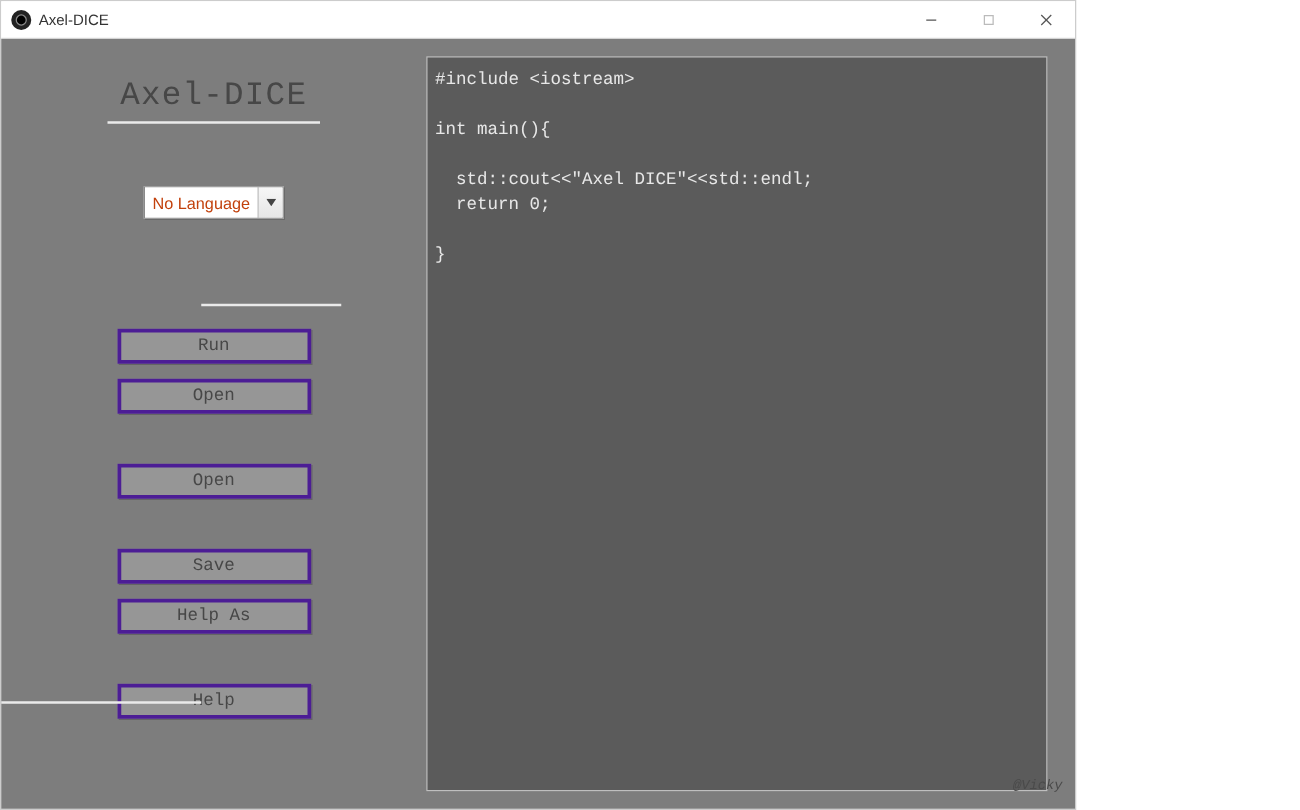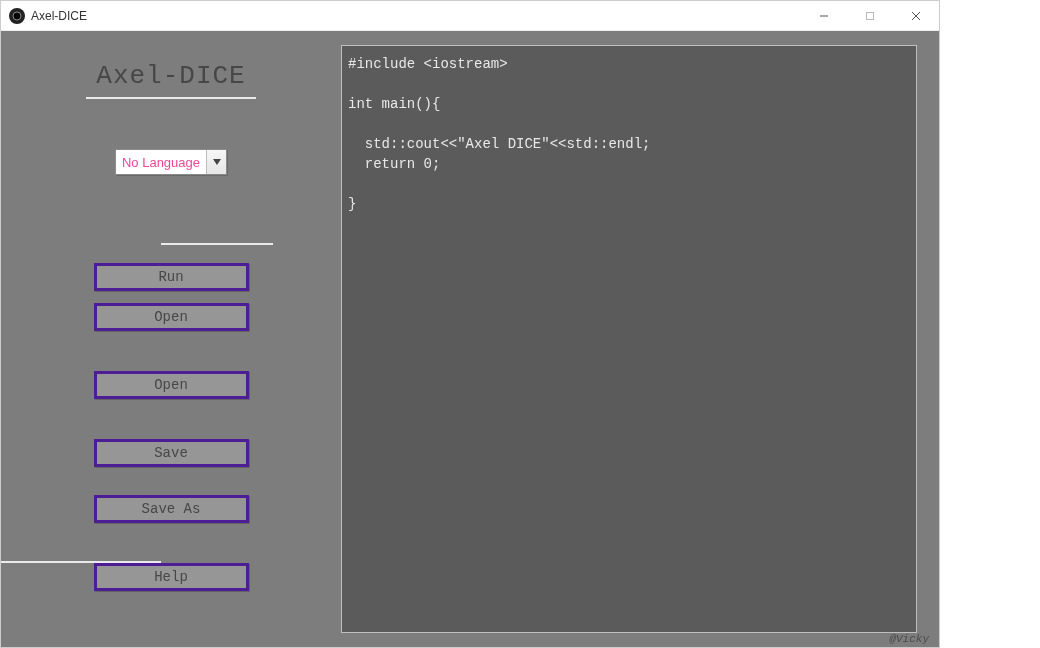--- a/index.html
+++ b/index.html
@@ -6,21 +6,21 @@
   body {
     margin: 0;
     padding: 0;
     font-family: "Segoe UI", Tahoma, sans-serif;
     background: #fff;
     width: 1040px;
     height: 648px;
     overflow: hidden;
   }
   .window {
-    width: 940px;
+    width: 861px;
     height: 648px;
     display: flex;
     flex-direction: column;
     border: 1px solid #ccc;
   }
   .titlebar {
     height: 30px;
     background: #ffffff;
     display: flex;
     align-items: center;
@@ -95,21 +95,21 @@
     display: flex;
     align-items: stretch;
     height: 26px;
     border: 1px solid #8a8a8a;
     background: #ffffff;
     box-shadow: 1px 1px 0 rgba(0,0,0,0.15);
   }
   .lang-select {
     padding: 0 6px;
     font-size: 13px;
-    color: #ec4899;
+    color: #c2410c;
     display: flex;
     align-items: center;
     min-width: 78px;
     background: #fff;
   }
   .lang-arrow-btn {
     width: 20px;
     background: linear-gradient(#f6f6f6,#e6e6e6);
     border-left: 1px solid #bdbdbd;
     display: flex;
@@ -142,21 +142,21 @@
     border: 3px solid #4c1d95;
     box-shadow: 1px 1px 0 rgba(0,0,0,0.2);
   }
   .btn-group {
     margin-top: 18px;
     display: flex;
     flex-direction: column;
     gap: 12px;
   }
   .btn-group2 { margin-top: 40px; gap: 12px; display:flex; flex-direction:column;justify-content:flex-end; }
-  .btn-group3 { margin-top: 40px; gap: 28px; display:flex; flex-direction:column;}
+  .btn-group3 { margin-top: 40px; gap: 12px; display:flex; flex-direction:column;}
 
   .bottom-sep {
     position: absolute;
     left: 0;
     top: 530px;
     width: 160px;
     height: 2px;
     background: #eaeaea;
   }
 
@@ -177,21 +177,21 @@
     font-family: "Courier New", monospace;
     font-size: 14px;
     padding: 8px 6px;
     white-space: pre;
     line-height: 20px;
     overflow: hidden;
   }
   .credit {
     position: absolute;
     right: 10px;
-    bottom: 2px;
+    bottom: 12px;
     color: #4a4a4a;
     font-size: 11px;
     font-style: italic;
     font-family: "Courier New", monospace;
   }
 </style>
 </head>
 <body>
 
 <div class="window">
@@ -246,21 +246,21 @@
         <div class="btn">Run</div>
         <div class="btn">Open</div>
       </div>
 
       <div class="btn-group2">
         <div class="btn">Open</div>
       </div>
 
       <div class="btn-group3">
         <div class="btn">Save</div>
-        <div class="btn">Save As</div>
+        <div class="btn">Help As</div>
       </div>
 
       <div class="bottom-sep"></div>
 
       <div class="help-row">
         <div class="btn">Help</div>
       </div>
     </div>
 
     <div class="editor-wrap">

